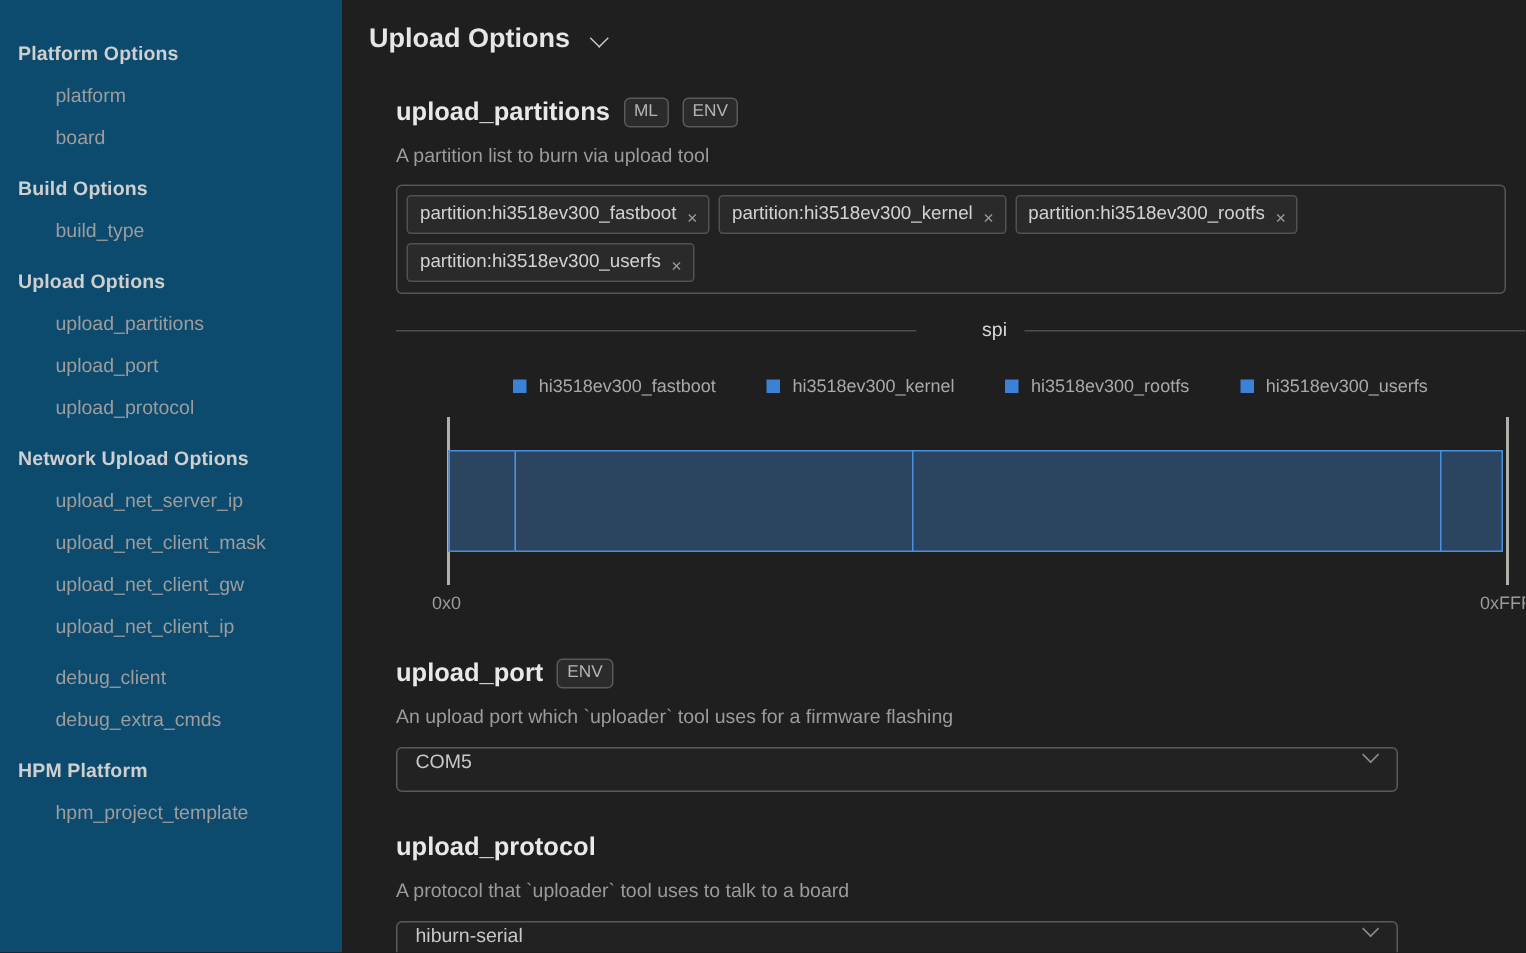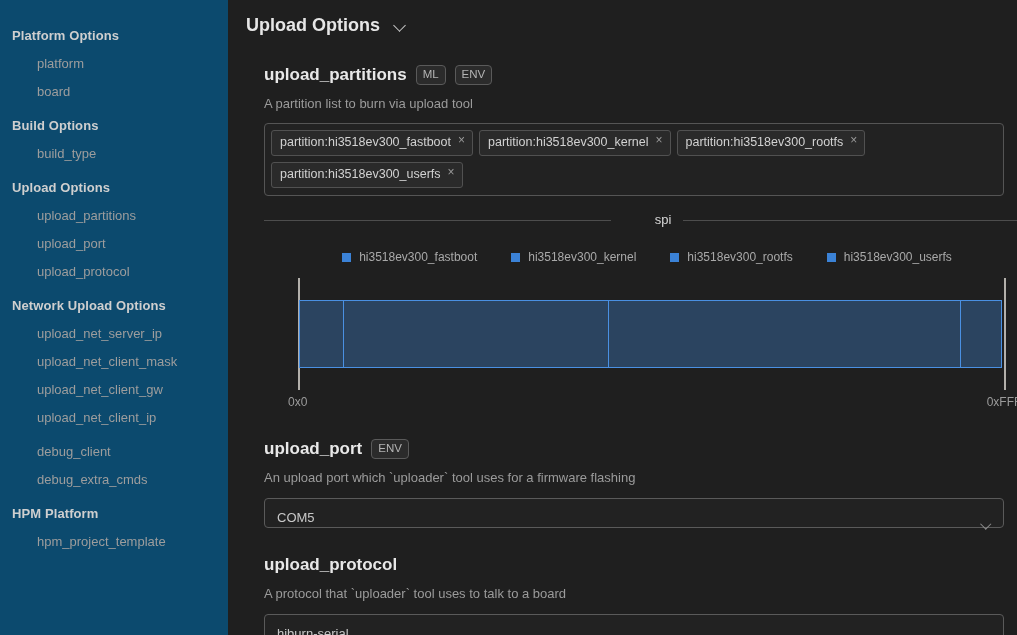--- a/index.html
+++ b/index.html
@@ -129,21 +129,21 @@
     min-height: 42px;
     width: 740px;
     box-sizing: border-box;
     display: flex;
     flex-wrap: wrap;
     align-content: flex-start;
     gap: 6px;
   }
   .tag {
     display: inline-flex;
-    align-items: flex-start;
+    align-items: flex-end;
     gap: 7px;
     border: 1px solid #515151;
     border-radius: 3px;
     background: #2a2a2a;
     color: #d2d2d2;
     font-size: 12.5px;
     padding: 3px 7px 4px 8px;
     line-height: 17px;
     white-space: nowrap;
   }
@@ -241,28 +241,28 @@
     font-size: 12px;
     color: #9b9b9b;
     line-height: 16px;
   }
   .axis-label-start { left: 24px; }
   .axis-label-end { right: 0px; }
 
   
   .select-box {
     margin: 11px 0 0 0;
-    width: 740px;
+    width: 668px;
     height: 30px;
     box-sizing: border-box;
     border: 1px solid #5a5a5a;
     border-radius: 4px;
     background: #222222;
     display: flex;
-    align-items: flex-end;
+    align-items: flex-start;
     justify-content: space-between;
     padding: 0 11px 0 12px;
     cursor: pointer;
   }
   .select-value {
     font-size: 13px;
     color: #c8c8c8;
     line-height: 18px;
   }
   .select-caret {

